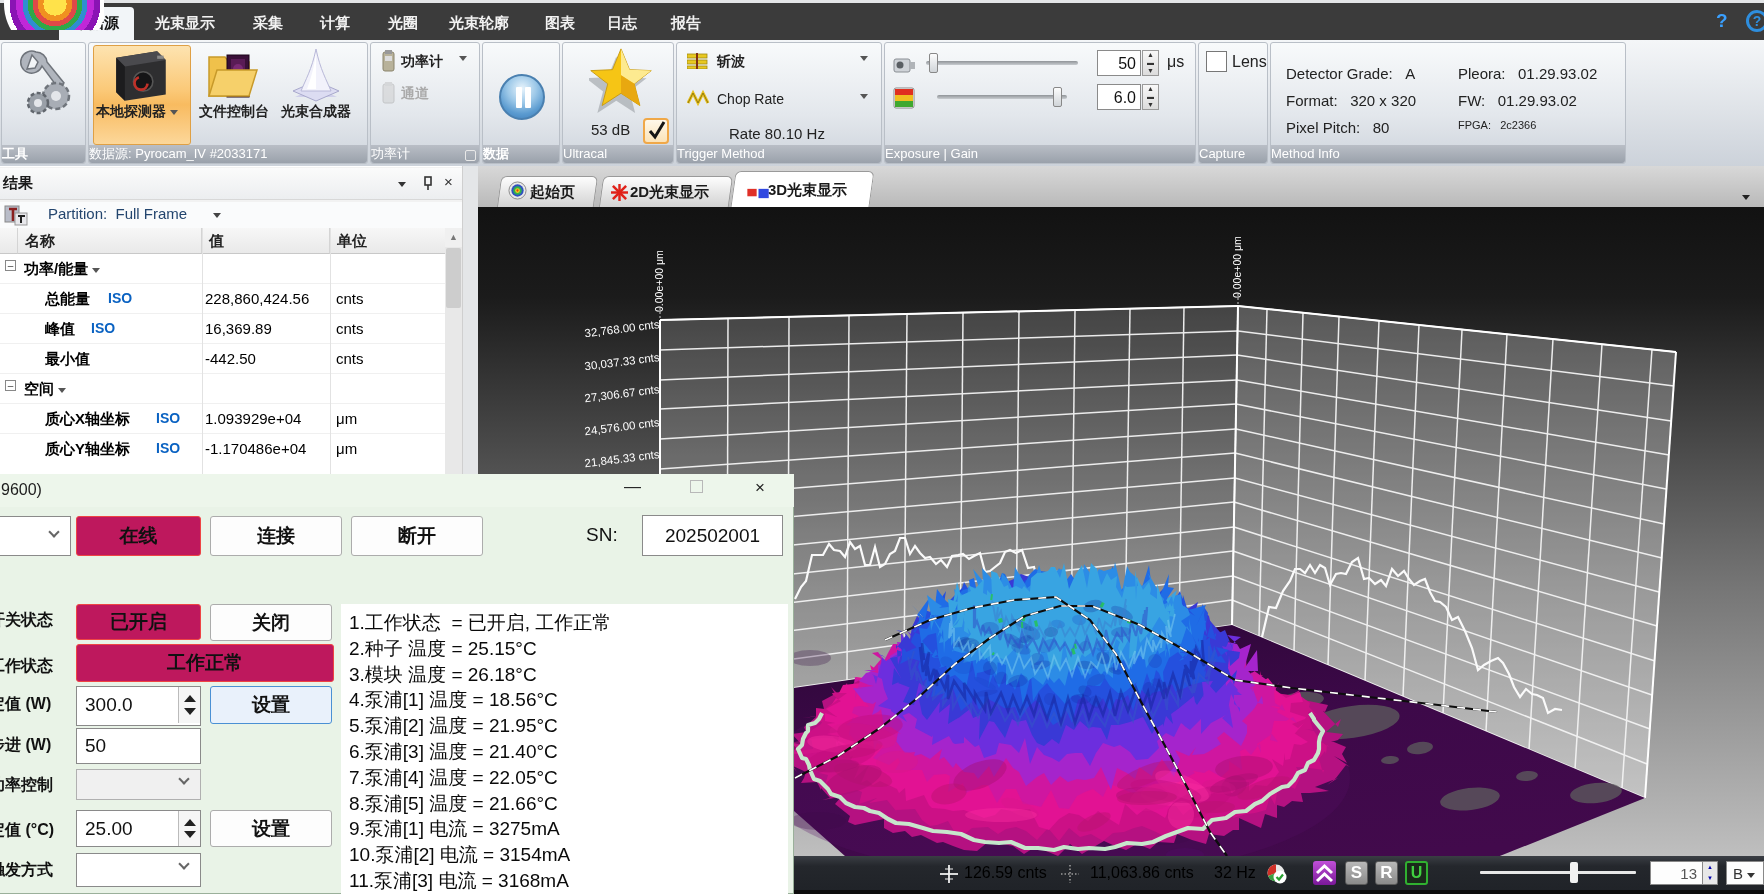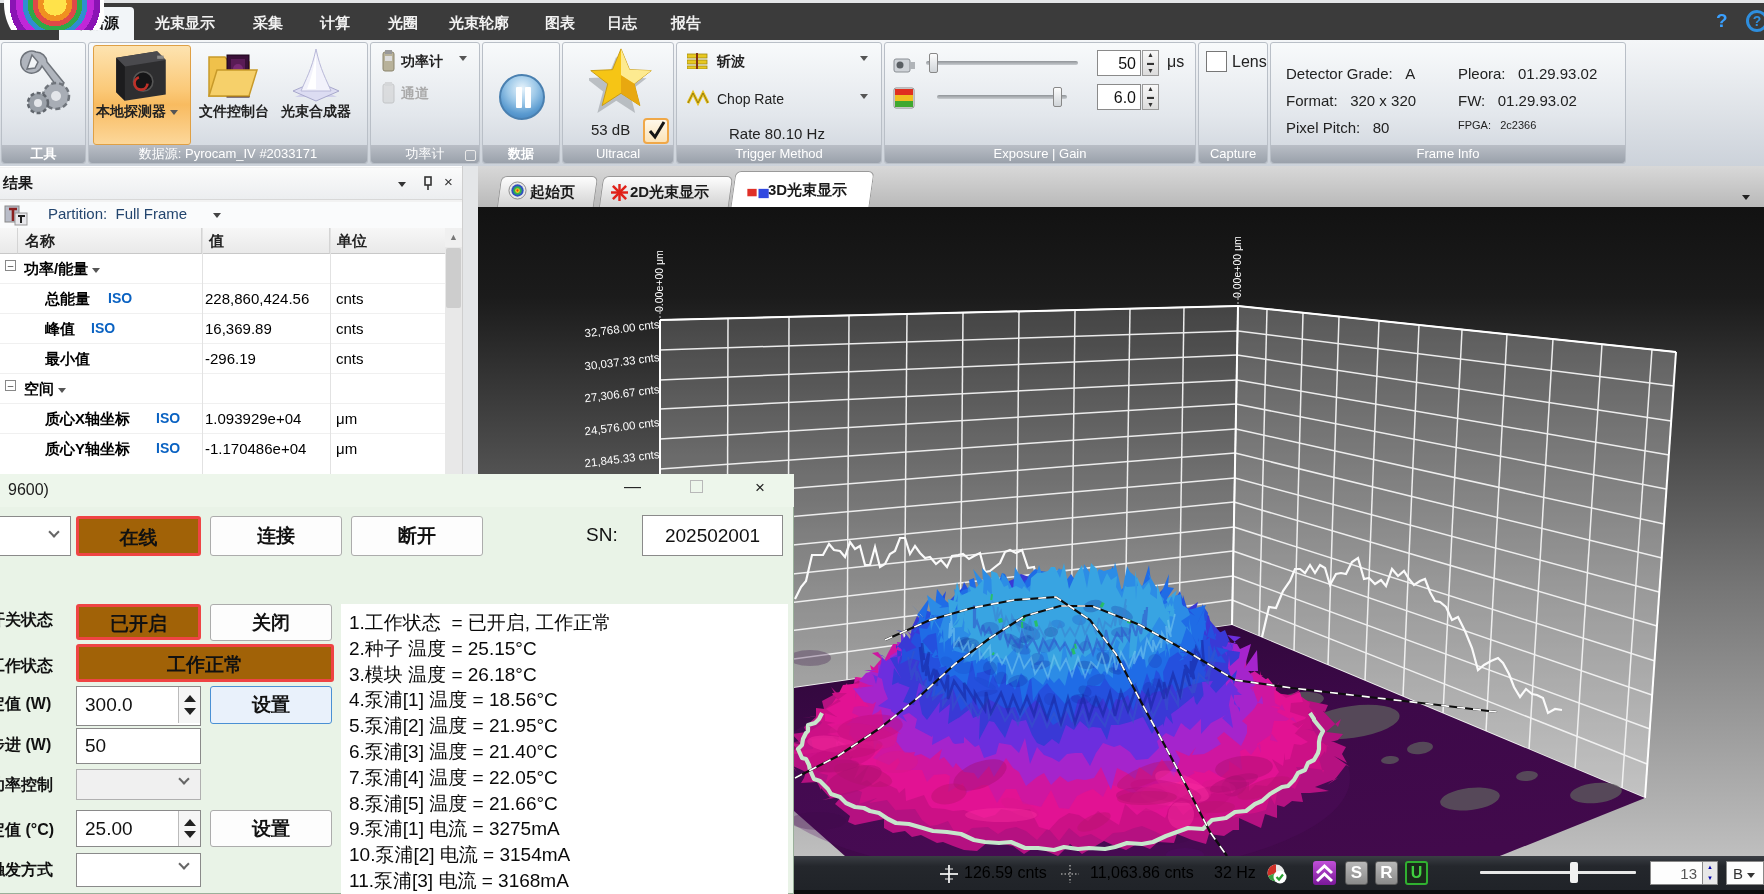--- a/index.html
+++ b/index.html
@@ -12,21 +12,21 @@
 #ttab-active{position:absolute;left:59px;top:7px;width:75px;height:33px;background:#f2f5f8;border-radius:4px 4px 0 0;color:#111;font-size:15px;text-align:center;line-height:32px;font-weight:bold}
 
 #orb{left:4px;top:0;width:100px;height:30px;overflow:hidden}
 #orb .c{position:absolute;left:0;top:-47px;width:102px;height:102px;border-radius:50%;background:radial-gradient(circle at 50% 50%, #ffe24a 0 16%, #f09020 16% 24%, #e04848 24% 31%, #30a848 31% 38%, #2e8ed0 38% 45%, #c028d8 45% 54%, #8a14b4 54% 63%, #ffffff 63% 78%, #e4e4e4 78%)}
 
 #qmark{left:1716px;top:10px;width:22px;height:22px;color:#3aa0ff;font-weight:bold;font-size:19px}
 #qcirc{left:1746px;top:10px;width:22px;height:22px;border-radius:50%;border:3px solid #2e8ede;color:#2e8ede;font-size:14px;font-weight:bold;text-align:center;line-height:17px}
 
 #ribbon{left:0;top:40px;width:1764px;height:126px;background:linear-gradient(#f4f6f8,#dfe3e8 55%,#ccd2da)}
 .grp{position:absolute;top:2px;height:122px;background:linear-gradient(#f8fafb,#e3e7ec 60%,#ced4dc);border:1px solid #b9bfc7;border-radius:3px}
-.glabel{position:absolute;left:0;bottom:0;width:100%;height:18px;background:linear-gradient(#b9bec6,#9aa1ab);color:#fff;font-size:13px;text-align:center;line-height:17px;border-radius:0 0 3px 3px;white-space:nowrap}
+.glabel{position:absolute;left:0;bottom:0;width:100%;height:18px;background:linear-gradient(#b9bec6,#9aa1ab);color:#fff;font-size:13px;line-height:17px;border-radius:0 0 3px 3px;white-space:nowrap}
 .ric{position:absolute;font-size:14px;color:#222;white-space:nowrap}
 .dd{display:inline-block;width:0;height:0;border-left:4px solid transparent;border-right:4px solid transparent;border-top:5px solid #555;vertical-align:middle}
 
 #lpanel{left:0;top:166px;width:478px;height:308px;background:#f2f2f2;border-top:1px solid #fff}
 #ltitle{left:0;top:2px;width:478px;height:32px;background:linear-gradient(#fbfbfb,#eceef0);border-bottom:1px solid #d8d8d8;font-size:15px;color:#1a1a1a}
 #partrow{left:0;top:36px;width:464px;height:26px;background:#fafbfc;font-size:15px}
 #grid{left:0;top:62px;width:445px;height:246px;background:#fff;font-size:15px}
 .ghead{position:absolute;top:0;height:26px;background:linear-gradient(#f7f7f7,#e9e9e9);border-right:1px solid #d4d4d4;border-bottom:1px solid #c8c8c8;line-height:25px;padding-left:7px;color:#222}
 .grow{position:absolute;width:445px;height:30px;border-bottom:1px solid #f0f0f0}
 .cell{position:absolute;top:0;height:30px;line-height:29px;white-space:nowrap;overflow:hidden}
@@ -41,21 +41,21 @@
 #vtab3{background:#fff;top:171px;height:36px;z-index:3}
 #vtab3>span{line-height:35px}
 
 #sbar{left:478px;top:856px;width:1286px;height:34px;background:linear-gradient(#3a3e44,#24272c 30%,#202328);color:#ececec;font-size:15px}
 #sbot{left:478px;top:890px;width:1286px;height:4px;background:#0d0d0d}
 .sic{position:absolute;top:856px;height:34px;line-height:33px}
 
 #dlg{left:0;top:474px;width:794px;height:420px;background:#e9f3e7;border:1px solid #9ab09a;border-left:none}
 #dlgtitle{left:0;top:0;width:794px;height:33px;background:#edf6eb;font-size:16px;color:#1c1c1c}
 .btn{position:absolute;background:#fdfdfd;border:1px solid #acacac;border-radius:3px;text-align:center;font-size:19px;color:#111}
-.green{background:#a16207;border:3px solid #ef4444}
+.green{background:#be185d;border:1px solid #ef4444}
 .lbl{position:absolute;font-size:16px;color:#111;white-space:nowrap}
 .inp{position:absolute;background:#fff;border:1px solid #8a8a8a;font-size:19px;color:#111;padding-left:8px}
 #dlist{left:341px;top:130px;width:447px;height:290px;background:#fff;font-size:19px;color:#0a0a0a;line-height:25.8px;padding:6px 0 0 8px;white-space:nowrap;overflow:hidden}
 .chev{position:absolute;width:8px;height:8px;border-right:2px solid #666;border-bottom:2px solid #666;transform:rotate(45deg)}
 .spin{position:absolute;width:22px;height:38px;background:#f6f6f6;border-left:1px solid #bbb}
 .spin:before,.spin:after{content:"";position:absolute;left:5px;border-left:6px solid transparent;border-right:6px solid transparent}
 .spin:before{top:8px;border-bottom:7px solid #222}
 .spin:after{bottom:8px;border-top:7px solid #222}
 </style></head>
 <body>
@@ -207,21 +207,21 @@
  <div class="glabel">Capture</div>
 </div>
 
 <div class="grp" style="left:1270px;width:356px">
  <div class="ric" style="left:15px;top:22px;font-size:15px">Detector Grade:&nbsp;&nbsp;&nbsp;A</div>
  <div class="ric" style="left:187px;top:22px;font-size:15px">Pleora:&nbsp;&nbsp;&nbsp;01.29.93.02</div>
  <div class="ric" style="left:15px;top:49px;font-size:15px">Format:&nbsp;&nbsp;&nbsp;320 x 320</div>
  <div class="ric" style="left:187px;top:49px;font-size:15px">FW:&nbsp;&nbsp;&nbsp;01.29.93.02</div>
  <div class="ric" style="left:15px;top:76px;font-size:15px">Pixel Pitch:&nbsp;&nbsp;&nbsp;80</div>
  <div class="ric" style="left:187px;top:76px;font-size:11px">FPGA:&nbsp;&nbsp;&nbsp;2c2366</div>
- <div class="glabel">Frame Info</div>
+ <div class="glabel">Method Info</div>
 </div>
 
 </div>
 
 <div class="abs" id="lpanel"></div>
 <div class="abs" style="left:0;top:166px;width:478px;height:308px" id="lpwrap">
     <div class="abs" id="ltitle">
       <span class="cjk" style="position:absolute;left:3px;top:6px">结果</span>
  <span class="dd" style="position:absolute;left:398px;top:14px;border-top-color:#333"></span>
  <svg style="position:absolute;left:421px;top:7px" width="14" height="16" viewBox="0 0 14 16">
@@ -256,21 +256,21 @@
    <span class="cell" style="left:336px">cnts</span>
  </div>
  <div class="grow" style="top:86px">
    <span class="cell bold" style="left:45px">峰值</span>
         <span class="cell iso" style="left:91px">ISO</span>
    <span class="cell" style="left:205px;width:125px">16,369.89</span>
    <span class="cell" style="left:336px">cnts</span>
  </div>
  <div class="grow" style="top:116px">
    <span class="cell bold" style="left:45px">最小值</span>
-   <span class="cell" style="left:205px;width:125px">-296.19</span>
+   <span class="cell" style="left:205px;width:125px">-442.50</span>
    <span class="cell" style="left:336px">cnts</span>
  </div>
  <div class="grow" style="top:146px">
    <span class="cell" style="left:5px;top:6px;width:11px;height:11px;border:1px solid #888;line-height:9px;font-size:10px;text-align:center;color:#444">–</span>
    <span class="cell cjk" style="left:24px">空间&nbsp;<span class="dd" style="border-top-color:#555"></span></span>
  </div>
  <div class="grow" style="top:176px">
    <span class="cell bold" style="left:45px">质心X轴坐标</span>
         <span class="cell iso" style="left:156px">ISO</span>
    <span class="cell" style="left:205px;width:125px">1.093929e+04</span>
@@ -585,21 +585,21 @@
 <div class="abs" style="left:1405px;top:861px;width:23px;height:24px;background:#1a2a1a;border:2px solid #30b030;border-radius:3px;color:#40d040;font-weight:bold;font-size:16px;text-align:center;line-height:20px">U</div>
 <div class="abs" style="left:1480px;top:871px;width:156px;height:3px;background:#e8e8e8;border-radius:1px"></div>
 <div class="abs" style="left:1570px;top:862px;width:8px;height:21px;background:#f2f2f2;border-radius:2px"></div>
 <div class="abs" style="left:1650px;top:861px;width:53px;height:24px;background:#fdfdfd;border:1px solid #888;color:#555;font-size:15px;text-align:right;line-height:23px;padding-right:5px">13</div>
 <div class="abs" style="left:1703px;top:861px;width:15px;height:24px;background:#e8e8e8;border:1px solid #888;border-left:none;font-size:6px;color:#00a;text-align:center;line-height:11px">▲<br>▼</div>
 <div class="abs" style="left:1726px;top:861px;width:38px;height:24px;background:#fdfdfd;border:1px solid #888;color:#333;font-size:15px;line-height:23px;padding-left:6px">B <span class="dd" style="border-top-color:#333"></span></div>
 
 <div class="abs" id="dlg"></div>
 <div class="abs" style="left:0;top:474px;width:794px;height:420px;overflow:hidden" id="dlgwrap">
     <div class="abs" id="dlgtitle">
-      <span style="position:absolute;left:8px;top:7px">9600)</span>
+      <span style="position:absolute;left:1px;top:7px">9600)</span>
  <span style="position:absolute;left:624px;top:3px;width:18px;color:#222;font-size:17px">—</span>
  <span style="position:absolute;left:690px;top:6px;width:13px;height:13px;border:1.5px solid #b8b8b8"></span>
  <span style="position:absolute;left:755px;top:4px;color:#222;font-size:17px">×</span>
 </div>
 <div class="inp" style="left:-20px;top:42px;width:91px;height:40px"></div>
 <div class="chev" style="left:50px;top:54px"></div>
 <div class="btn green cjk" style="left:76px;top:42px;width:125px;height:40px;line-height:38px">在线</div>
 <div class="btn cjk" style="left:210px;top:42px;width:132px;height:40px;line-height:38px">连接</div>
 <div class="btn cjk" style="left:351px;top:42px;width:132px;height:40px;line-height:38px">断开</div>
 <div class="lbl" style="left:586px;top:50px;font-size:19px">SN:</div>

